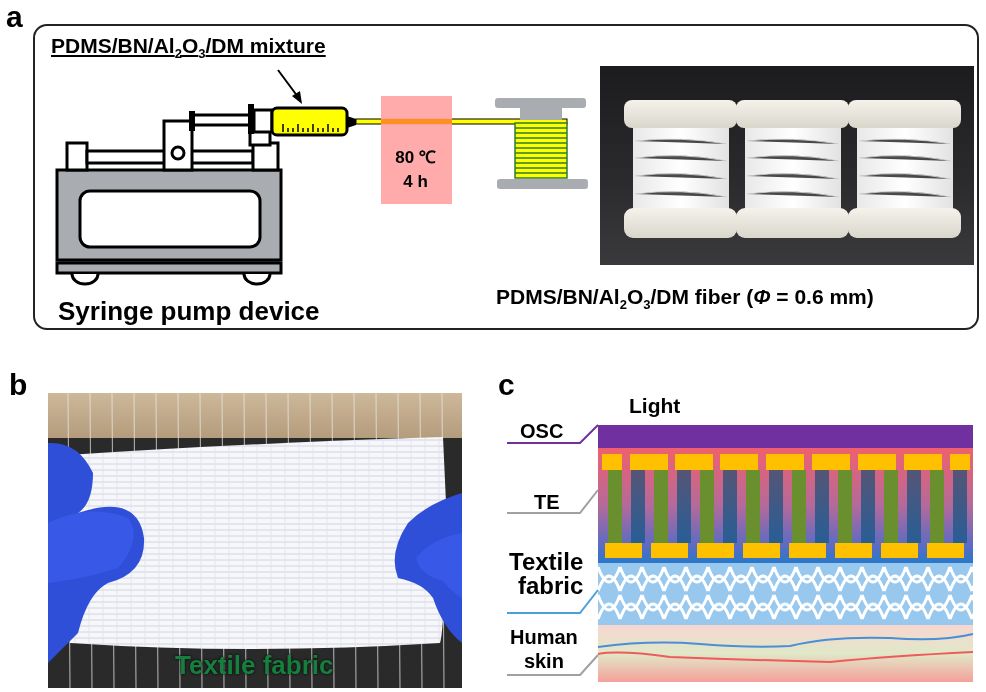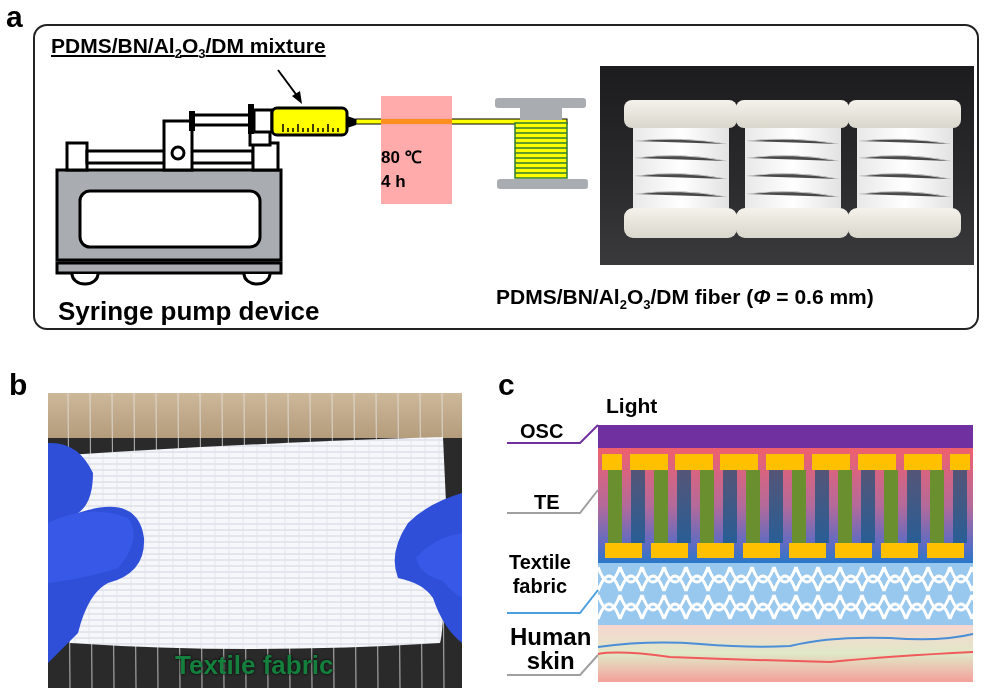--- a/index.html
+++ b/index.html
@@ -83,21 +83,21 @@
       <line x1="515" y1="148" x2="567" y2="148"></line>
       <line x1="515" y1="153" x2="567" y2="153"></line>
     <line x1="515" y1="158" x2="567" y2="158"></line>
       <line x1="515" y1="163" x2="567" y2="163"></line>
       <line x1="515" y1="168" x2="567" y2="168"></line>
     <line x1="515" y1="173" x2="567" y2="173"></line>
   </g>
   <rect x="497" y="179" width="91" height="10" rx="3" fill="#a9adb2"></rect>
 </svg>
 
-<div class="abs lbl" style="left:381px;top:146px;width:69px;text-align:left;font-size:17px;line-height:24px;">
+<div class="abs lbl" style="left:381px;top:146px;width:69px;text-align:center;font-size:17px;line-height:24px;">
   <div>80 ℃</div>
   <div>4 h</div>
 </div>
 
 <div class="abs lbl" style="left:58px;top:296px;font-size:26px;">Syringe pump device</div>
 
 <div class="abs" style="left:600px;top:66px;width:374px;height:199px;background:linear-gradient(180deg,#1c1c1e 0%,#2a2a2d 55%,#3a3a3c 100%);overflow:hidden;">
   <svg width="374" height="199" viewBox="0 0 374 199">
     <defs>
       <linearGradient id="cap" x1="0" y1="0" x2="0" y2="1">
@@ -178,21 +178,21 @@
     <path d="M0,50 Q30,48 45,80 Q45,110 30,120 Q90,100 96,145 Q98,180 60,190 Q40,200 30,240 Q10,260 0,270 Z" fill="#2f4fd8"></path>
     <path d="M0,130 Q40,110 80,125 Q95,145 70,175 Q40,185 0,190 Z" fill="#3c5ef0" opacity="0.7"></path>
     <path d="M414,100 Q380,110 360,130 Q340,160 350,185 Q375,190 385,205 Q395,235 414,250 Z" fill="#2f4fd8"></path>
     <path d="M414,140 Q385,145 368,165 Q372,182 395,188 Q405,200 414,205 Z" fill="#3c5ef0" opacity="0.7"></path>
   </svg>
 </div>
 <div class="abs lbl" style="left:175px;top:650px;font-size:26px;color:#15803d;text-shadow:0 0 3px #000;">Textile fabric</div>
 
 <div class="abs panel-letter" style="left:498px;top:370px;">c</div>
 
-<div class="abs lbl" style="left:606px;top:394px;font-size:21px;">Light</div>
+<div class="abs lbl" style="left:629px;top:394px;font-size:21px;">Light</div>
 
 <svg class="abs" style="left:490px;top:380px;" width="496" height="312" viewBox="0 0 496 312">
   <defs>
     <linearGradient id="arrowG" x1="0" y1="0" x2="0" y2="1">
         <stop offset="0" stop-color="#ffee00"></stop>
         <stop offset="1" stop-color="#ff9a3c"></stop>
       </linearGradient>
     <linearGradient id="teBg" x1="0" y1="0" x2="0" y2="1">
         <stop offset="0" stop-color="#f0606e"></stop>
         <stop offset="0.5" stop-color="#b46a9a"></stop>
@@ -272,20 +272,20 @@
   <path d="M108,274 Q130,270 180,277 Q260,280 340,282 Q400,276 483,272" stroke="#f05a5a" stroke-width="2" fill="none"></path>
 
   <polyline points="17,63 90,63 108,45" fill="none" stroke="#7030a0" stroke-width="2"></polyline>
   <polyline points="17,133 90,133 108,110" fill="none" stroke="#a0a0a0" stroke-width="2"></polyline>
   <polyline points="17,233 90,233 108,210" fill="none" stroke="#4a9fdf" stroke-width="2"></polyline>
   <polyline points="17,295 90,295 108,275" fill="none" stroke="#a0a0a0" stroke-width="2"></polyline>
 </svg>
 
 <div class="abs lbl" style="left:520px;top:420px;font-size:20px;">OSC</div>
 <div class="abs lbl" style="left:534px;top:491px;font-size:20px;text-align:right;">TE</div>
-<div class="abs lbl" style="left:509px;top:550px;font-size:20px;line-height:24px;text-align:center;">
+<div class="abs lbl" style="left:509px;top:550px;font-size:24px;line-height:24px;text-align:right;">
   <div>Textile</div>
   <div>fabric</div>
 </div>
-<div class="abs lbl" style="left:510px;top:625px;font-size:24px;line-height:24px;text-align:center;">
+<div class="abs lbl" style="left:510px;top:625px;font-size:20px;line-height:24px;text-align:center;">
   <div>Human</div>
   <div>skin</div>
 </div>
 
 </body></html>

